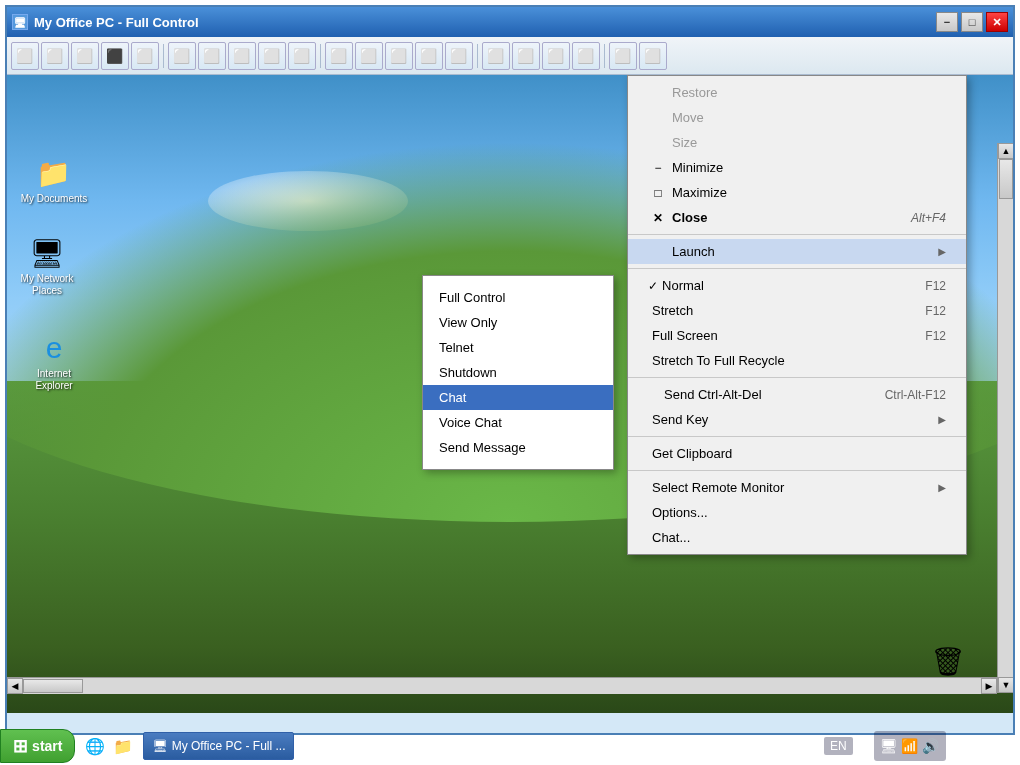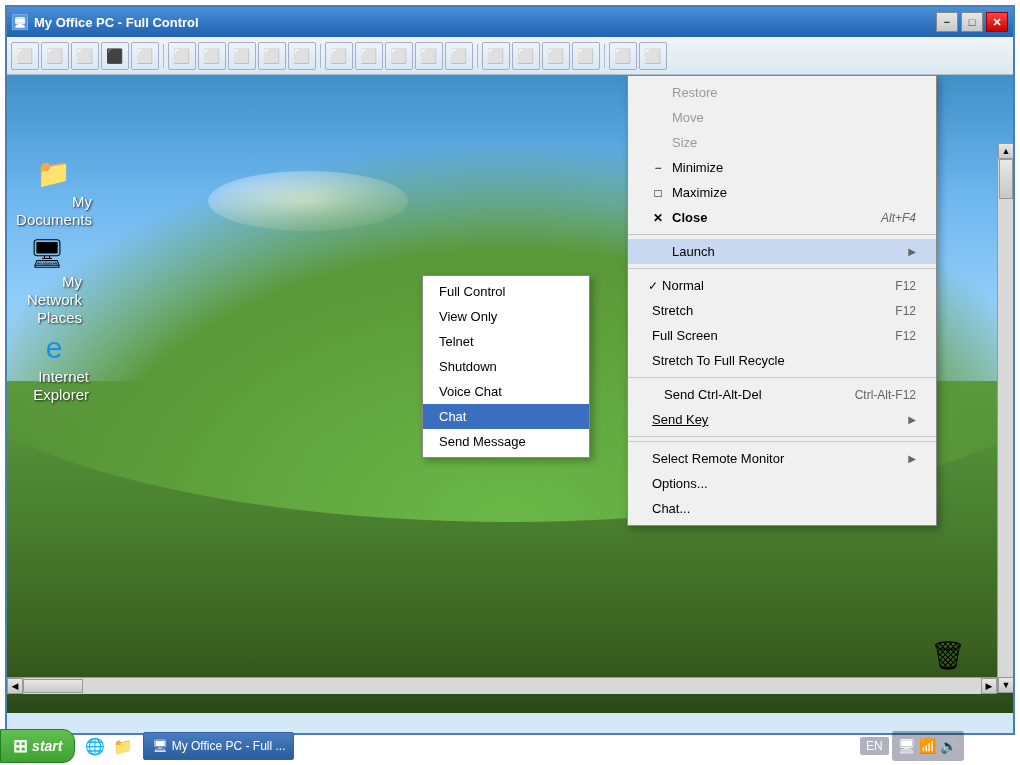--- a/index.html
+++ b/index.html
@@ -158,22 +158,22 @@
       width: 70px;
     }
     .desktop-icon .icon-img {
       width: 36px;
       height: 36px;
       display: flex; align-items: center; justify-content: center;
       font-size: 28px;
     }
     .desktop-icon .icon-label {
       color: white;
-      font-size: 15px;
-      text-align: right;
+      font-size: 10px;
+      text-align: center;
       text-shadow: 1px 1px 2px rgba(0,0,0,0.8);
       line-height: 1.2;
     }
 
     
     #remote-scrollbar {
       position: absolute;
       right: 0;
       top: 68px;
       width: 16px;
@@ -236,45 +236,45 @@
       background: linear-gradient(to bottom, #e8e8e8, #c8c8c8);
       border: 1px solid #999;
       margin: 1px 0;
     }
 
     
     #context-menu-left {
       position: absolute;
       top: 200px;
       left: 415px;
-      width: 168px;
+      width: 192px;
       background: white;
       border: 1px solid #888;
       box-shadow: 3px 3px 8px rgba(0,0,0,0.3);
       z-index: 100;
-      padding: 3px 0;
+      padding: 9px 0;
     }
     .ctx-item {
       padding: 5px 16px;
       cursor: pointer;
       font-size: 13px;
       color: #000;
       white-space: nowrap;
     }
     .ctx-item:hover, .ctx-item.highlighted {
       background: #3a6ec0;
       color: white;
     }
 
     
     #context-menu-right {
       position: absolute;
       top: 0px;
       left: 620px;
-      width: 310px;
+      width: 340px;
       background: #f0f0f0;
       border: 1px solid #888;
       box-shadow: 3px 3px 8px rgba(0,0,0,0.3);
       z-index: 101;
       padding: 4px 0;
     }
     .ctx-item-right {
       padding: 5px 20px;
       cursor: pointer;
       font-size: 13px;
@@ -373,21 +373,21 @@
       display: flex;
       align-items: center;
       gap: 4px;
       cursor: pointer;
       border-radius: 2px;
       max-width: 180px;
     }
     #taskbar-right {
       display: flex;
       align-items: center;
-      gap: 3px;
+      gap: 21px;
       padding: 0 8px;
       color: white;
       font-size: 12px;
       justify-content: space-between;
     }
     #system-tray {
       display: flex;
       align-items: center;
       background: rgba(0,0,40,0.3);
       height: 30px;
@@ -491,22 +491,22 @@
       <div class="desktop-icon recycle-area">
         <div class="icon-img">🗑</div>
         <span class="icon-label">Recycle...</span>
       </div>
 
       <div id="context-menu-left">
         <div class="ctx-item">Full Control</div>
         <div class="ctx-item">View Only</div>
         <div class="ctx-item">Telnet</div>
         <div class="ctx-item">Shutdown</div>
+        <div class="ctx-item highlighted">Chat</div>
         <div class="ctx-item">Voice Chat</div>
-        <div class="ctx-item highlighted">Chat</div>
         <div class="ctx-item">Send Message</div>
       </div>
 
       <div id="context-menu-right">
 
         <div class="ctx-item-right disabled">
           <div style="display:flex; align-items:center;">
             <span class="ctx-left-icon"></span>
             <span>Restore</span>
           </div>
@@ -594,29 +594,35 @@
 
         <div class="ctx-item-right">
           <div style="display:flex; align-items:center;margin-left:12px;">
             <span class="ctx-check"></span>
             <span>Send Ctrl-Alt-Del</span>
           </div>
           <span class="ctx-shortcut">Ctrl-Alt-F12</span>
         </div>
 
         <div class="ctx-item-right">
-          <div style="display:flex; align-items:flex-end;text-decoration:underline;">
+          <div style="display:flex; align-items:flex-end;">
             <span class="ctx-check"></span>
             <span>Send Key</span>
           </div>
           <span class="ctx-arrow">▶</span>
         </div>
         <div class="ctx-separator"></div>
 
 
+        <div class="ctx-item-right">
+          <div style="display:flex; align-items:center;">
+            <span class="ctx-check"></span>
+            <span>Get Clipboard</span>
+          </div>
+        </div>
         <div class="ctx-separator"></div>
 
         <div class="ctx-item-right">
           <div style="display:flex; align-items:flex-start;">
             <span class="ctx-check"></span>
             <span>Select Remote Monitor</span>
           </div>
           <span class="ctx-arrow">▶</span>
         </div>
 
@@ -650,21 +656,21 @@
         <div class="hscroll-thumb"></div>
       </div>
       <div class="hscroll-btn">▶</div>
     </div>
   </div>
 </div>
 
 <div id="taskbar">
   <div id="start-button">
     <span style="font-size:18px;">⊞</span>
-    <span style="font-style:italic;">start</span>
+    <span style="">start</span>
   </div>
   <div id="taskbar-icons">
     <div class="taskbar-icon">🌐</div>
     <div class="taskbar-icon">📁</div>
   </div>
   <div id="taskbar-tasks">
     <div class="task-button">
       <span>🖥</span>
       <span>My Office PC - Full ...</span>
     </div>

